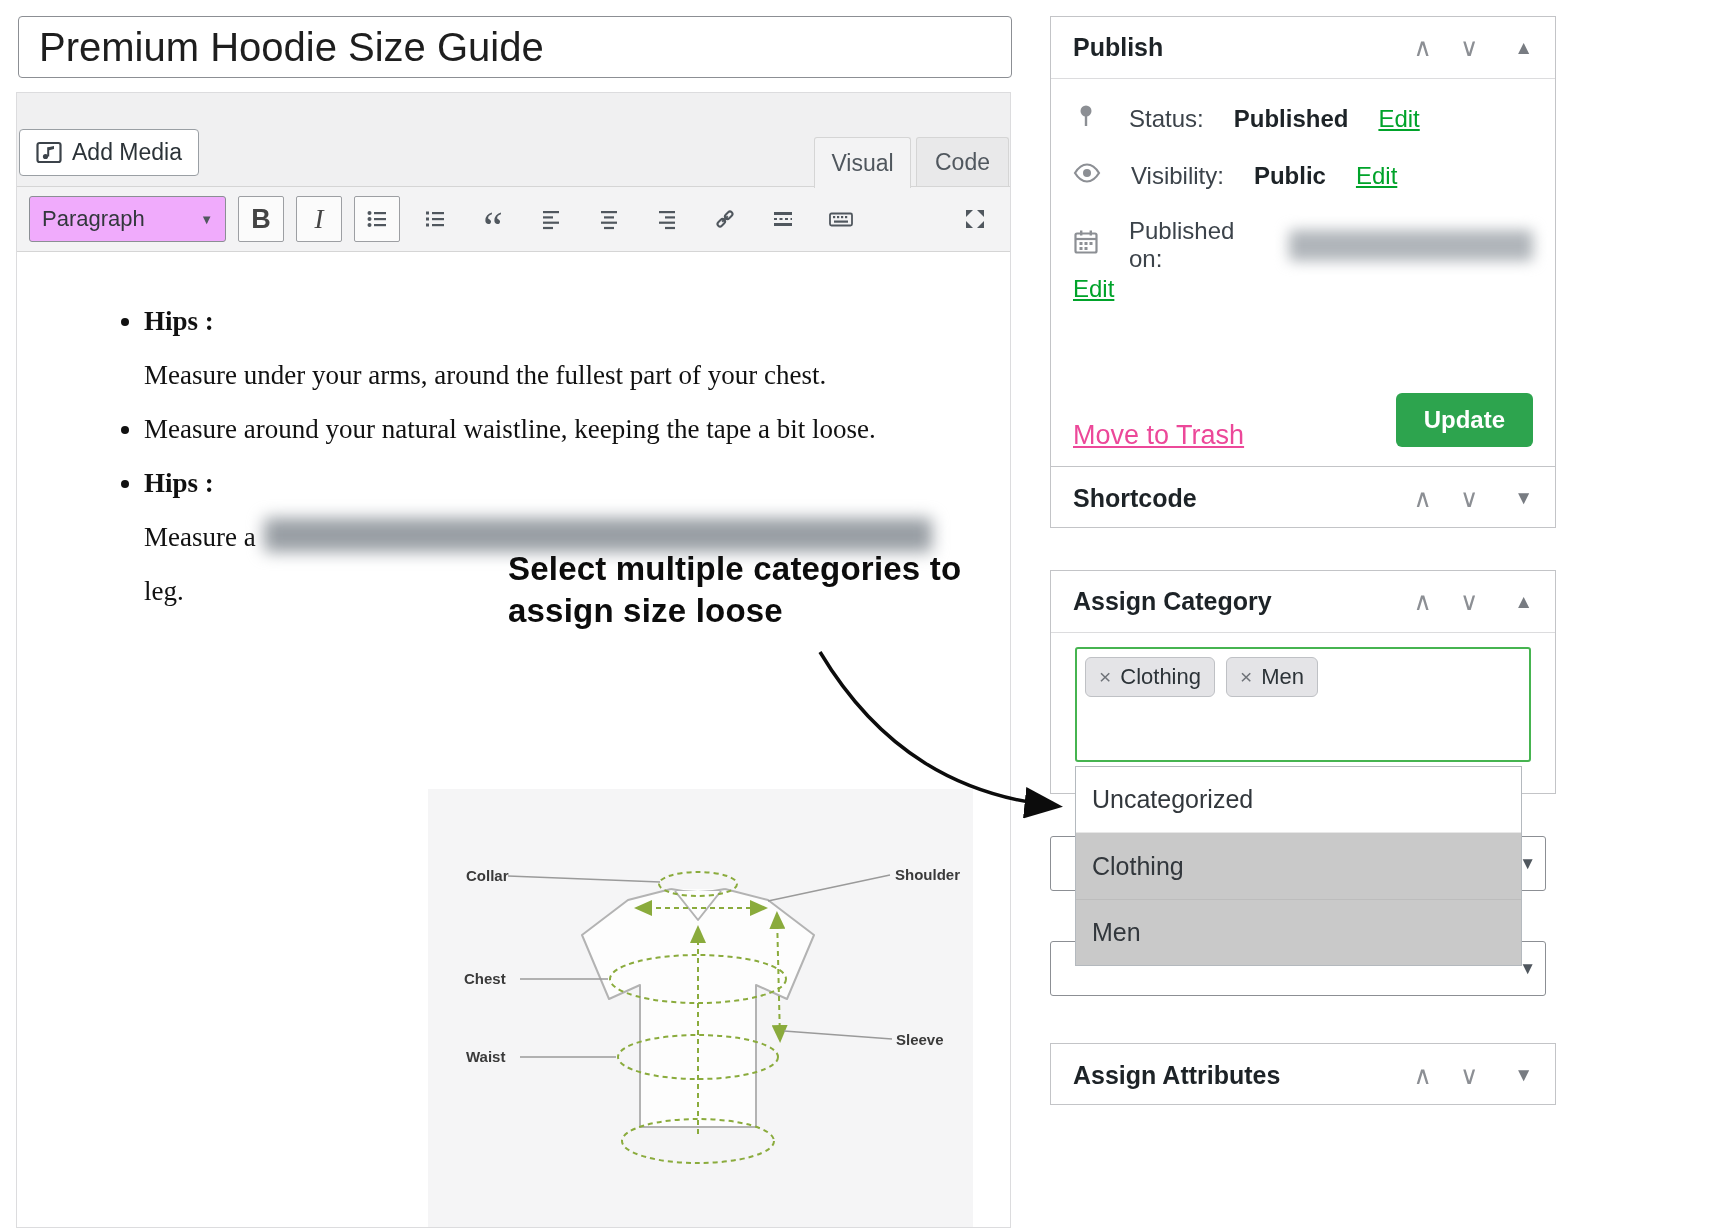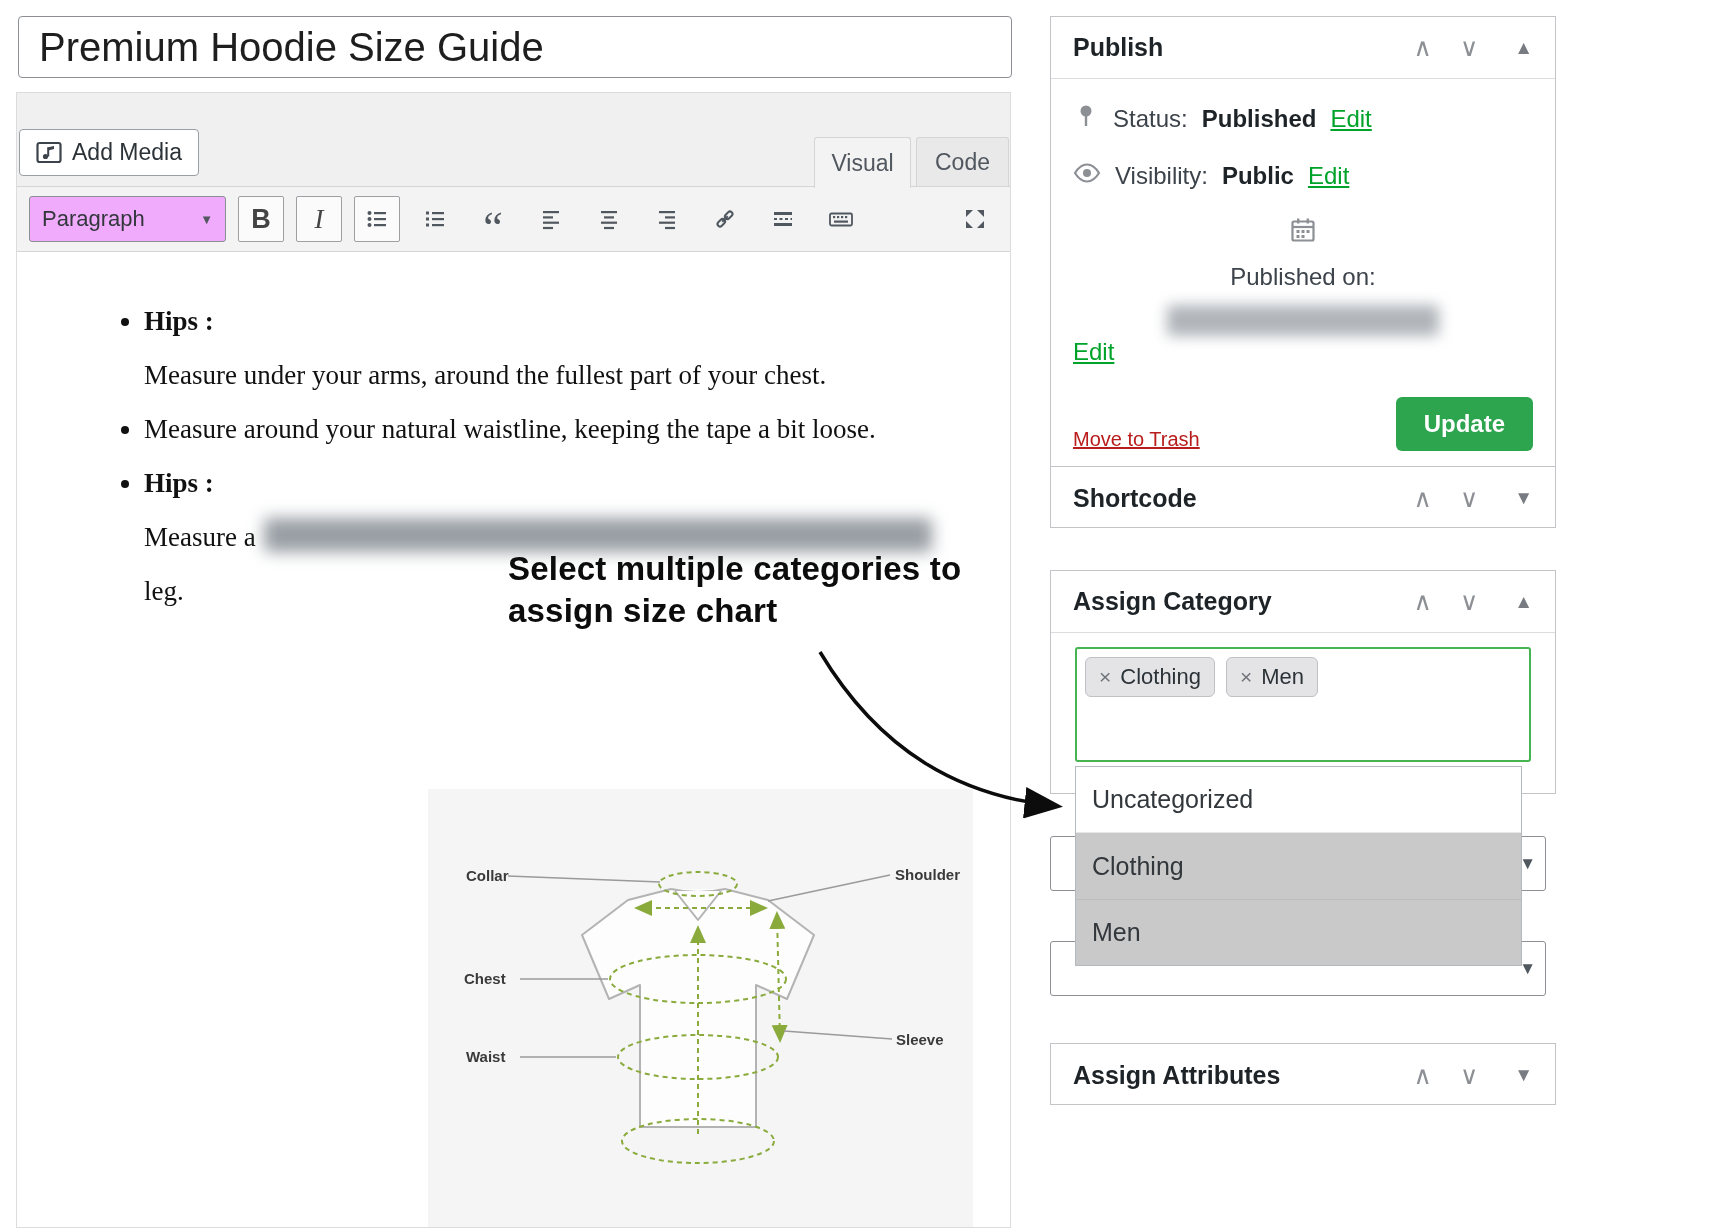--- a/index.html
+++ b/index.html
@@ -65,29 +65,29 @@
   
   .panel { position:absolute; left:1050px; width:506px; background:#fff; border:1px solid #c3c4c7; }
   .panel-header { height:62px; display:flex; align-items:center; padding:0 22px;
     font-size:25px; font-weight:700; color:#1d2327; cursor:pointer; }
   .handles { margin-left:auto; display:flex; align-items:center; gap:28px; color:#8c8f94; font-size:25px; font-weight:400; }
   .handles .tri { font-size:19px; color:#787c82; margin-left:8px; }
   .hdr-border { border-bottom:1px solid #dcdcde; }
 
   .panel-publish { top:16px; height:456px; }
   .pub-body { padding:24px 22px 0; font-size:24px; color:#3c434a; }
-  .pub-row { display:flex; align-items:center; gap:14px; margin-bottom:25px; }
+  .pub-row { display:flex; align-items:center; gap:30px; margin-bottom:25px; }
   .pub-row svg { flex:0 0 auto; }
   .pub-strong { font-weight:700; color:#1d2327; }
   .edit-link { color:#00a32a; text-decoration:underline; cursor:pointer; }
   .date-blur { width:272px; height:31px; background:#b0b5ba; filter:blur(7px); }
   .pub-edit-line { margin:-8px 0 0 0; }
   .pub-footer { position:absolute; left:22px; right:22px; bottom:20px;
     display:flex; justify-content:space-between; align-items:center; }
-  .trash-link { color:#b91c1c; font-size:20px; text-decoration:underline; cursor:pointer;margin-top:31px; }
+  .trash-link { color:#ec4899; font-size:27px; text-decoration:underline; cursor:pointer;margin-top:31px; }
   .update-btn { background:#2da44e; color:#fff; border:none; border-radius:6px;
     font-size:24px; font-weight:700; padding:13px 28px; cursor:pointer; font-family:Liberation Sans, sans-serif; }
 
   .panel-shortcode { top:466px; height:62px; }
   .panel-category { top:570px; height:224px; }
   .cat-select { margin:14px 24px 0; height:115px; border:2px solid #46b450; border-radius:3px;
     background:#fff; padding:8px; display:flex; align-items:flex-start; gap:11px; cursor:text; }
   .cat-tag { display:inline-flex; align-items:center; gap:9px; background:#e4e4e7;
     border:1px solid #bfc1c5; border-radius:6px; padding:6px 13px; font-size:22px; color:#2c3338; cursor:default; }
   .cat-tag .x { color:#6f7379; font-size:21px; cursor:pointer; }
@@ -297,21 +297,21 @@
           <text class="dg-label" x="38" y="92">Collar</text>
           <text class="dg-label" x="467" y="91">Shoulder</text>
           <text class="dg-label" x="36" y="195">Chest</text>
           <text class="dg-label" x="38" y="273">Waist</text>
           <text class="dg-label" x="468" y="256">Sleeve</text>
         </svg>
       </div>
     </div>
   </div>
 
-  <div class="annotation">Select multiple categories to assign size chart</div>
+  <div class="annotation">Select multiple categories to assign size loose</div>
 
   <div class="panel panel-publish">
     <div class="panel-header hdr-border">
       <span>Publish</span>
       <span class="handles">
         <span>∧</span>
         <span>∨</span>
         <span class="tri">▲</span>
       </span>
     </div>
@@ -331,21 +331,21 @@
         <span>
           <svg width="28" height="26" viewBox="0 0 28 26" fill="none">
             <path d="M2 13 C6 6.5 10 4.5 14 4.5 C18 4.5 22 6.5 26 13 C22 19.5 18 21.5 14 21.5 C10 21.5 6 19.5 2 13 Z" stroke="#8c8f94" stroke-width="2.2"></path>
             <circle cx="14" cy="13" r="4" fill="#8c8f94"></circle>
           </svg>
         </span>
         <span>Visibility:</span>
         <span class="pub-strong">Public</span>
         <span class="edit-link">Edit</span>
       </div>
-      <div class="pub-row" style="margin-bottom:10px;flex-direction:column;">
+      <div class="pub-row" style="margin-bottom:10px;">
         <span>
           <svg width="26" height="26" viewBox="0 0 26 26" fill="none">
             <rect x="2.5" y="4.5" width="21" height="19" rx="1.5" stroke="#8c8f94" stroke-width="2.2"></rect>
             <line x1="2.5" y1="10" x2="23.5" y2="10" stroke="#8c8f94" stroke-width="2.2"></line>
             <rect x="7" y="1.5" width="2.4" height="5" fill="#8c8f94"></rect>
               <rect x="16.6" y="1.5" width="2.4" height="5" fill="#8c8f94"></rect>
             <rect x="6.5" y="13" width="3" height="3" fill="#8c8f94"></rect>
               <rect x="11.5" y="13" width="3" height="3" fill="#8c8f94"></rect>
               <rect x="16.5" y="13" width="3" height="3" fill="#8c8f94"></rect>
             <rect x="6.5" y="18" width="3" height="3" fill="#8c8f94"></rect>

